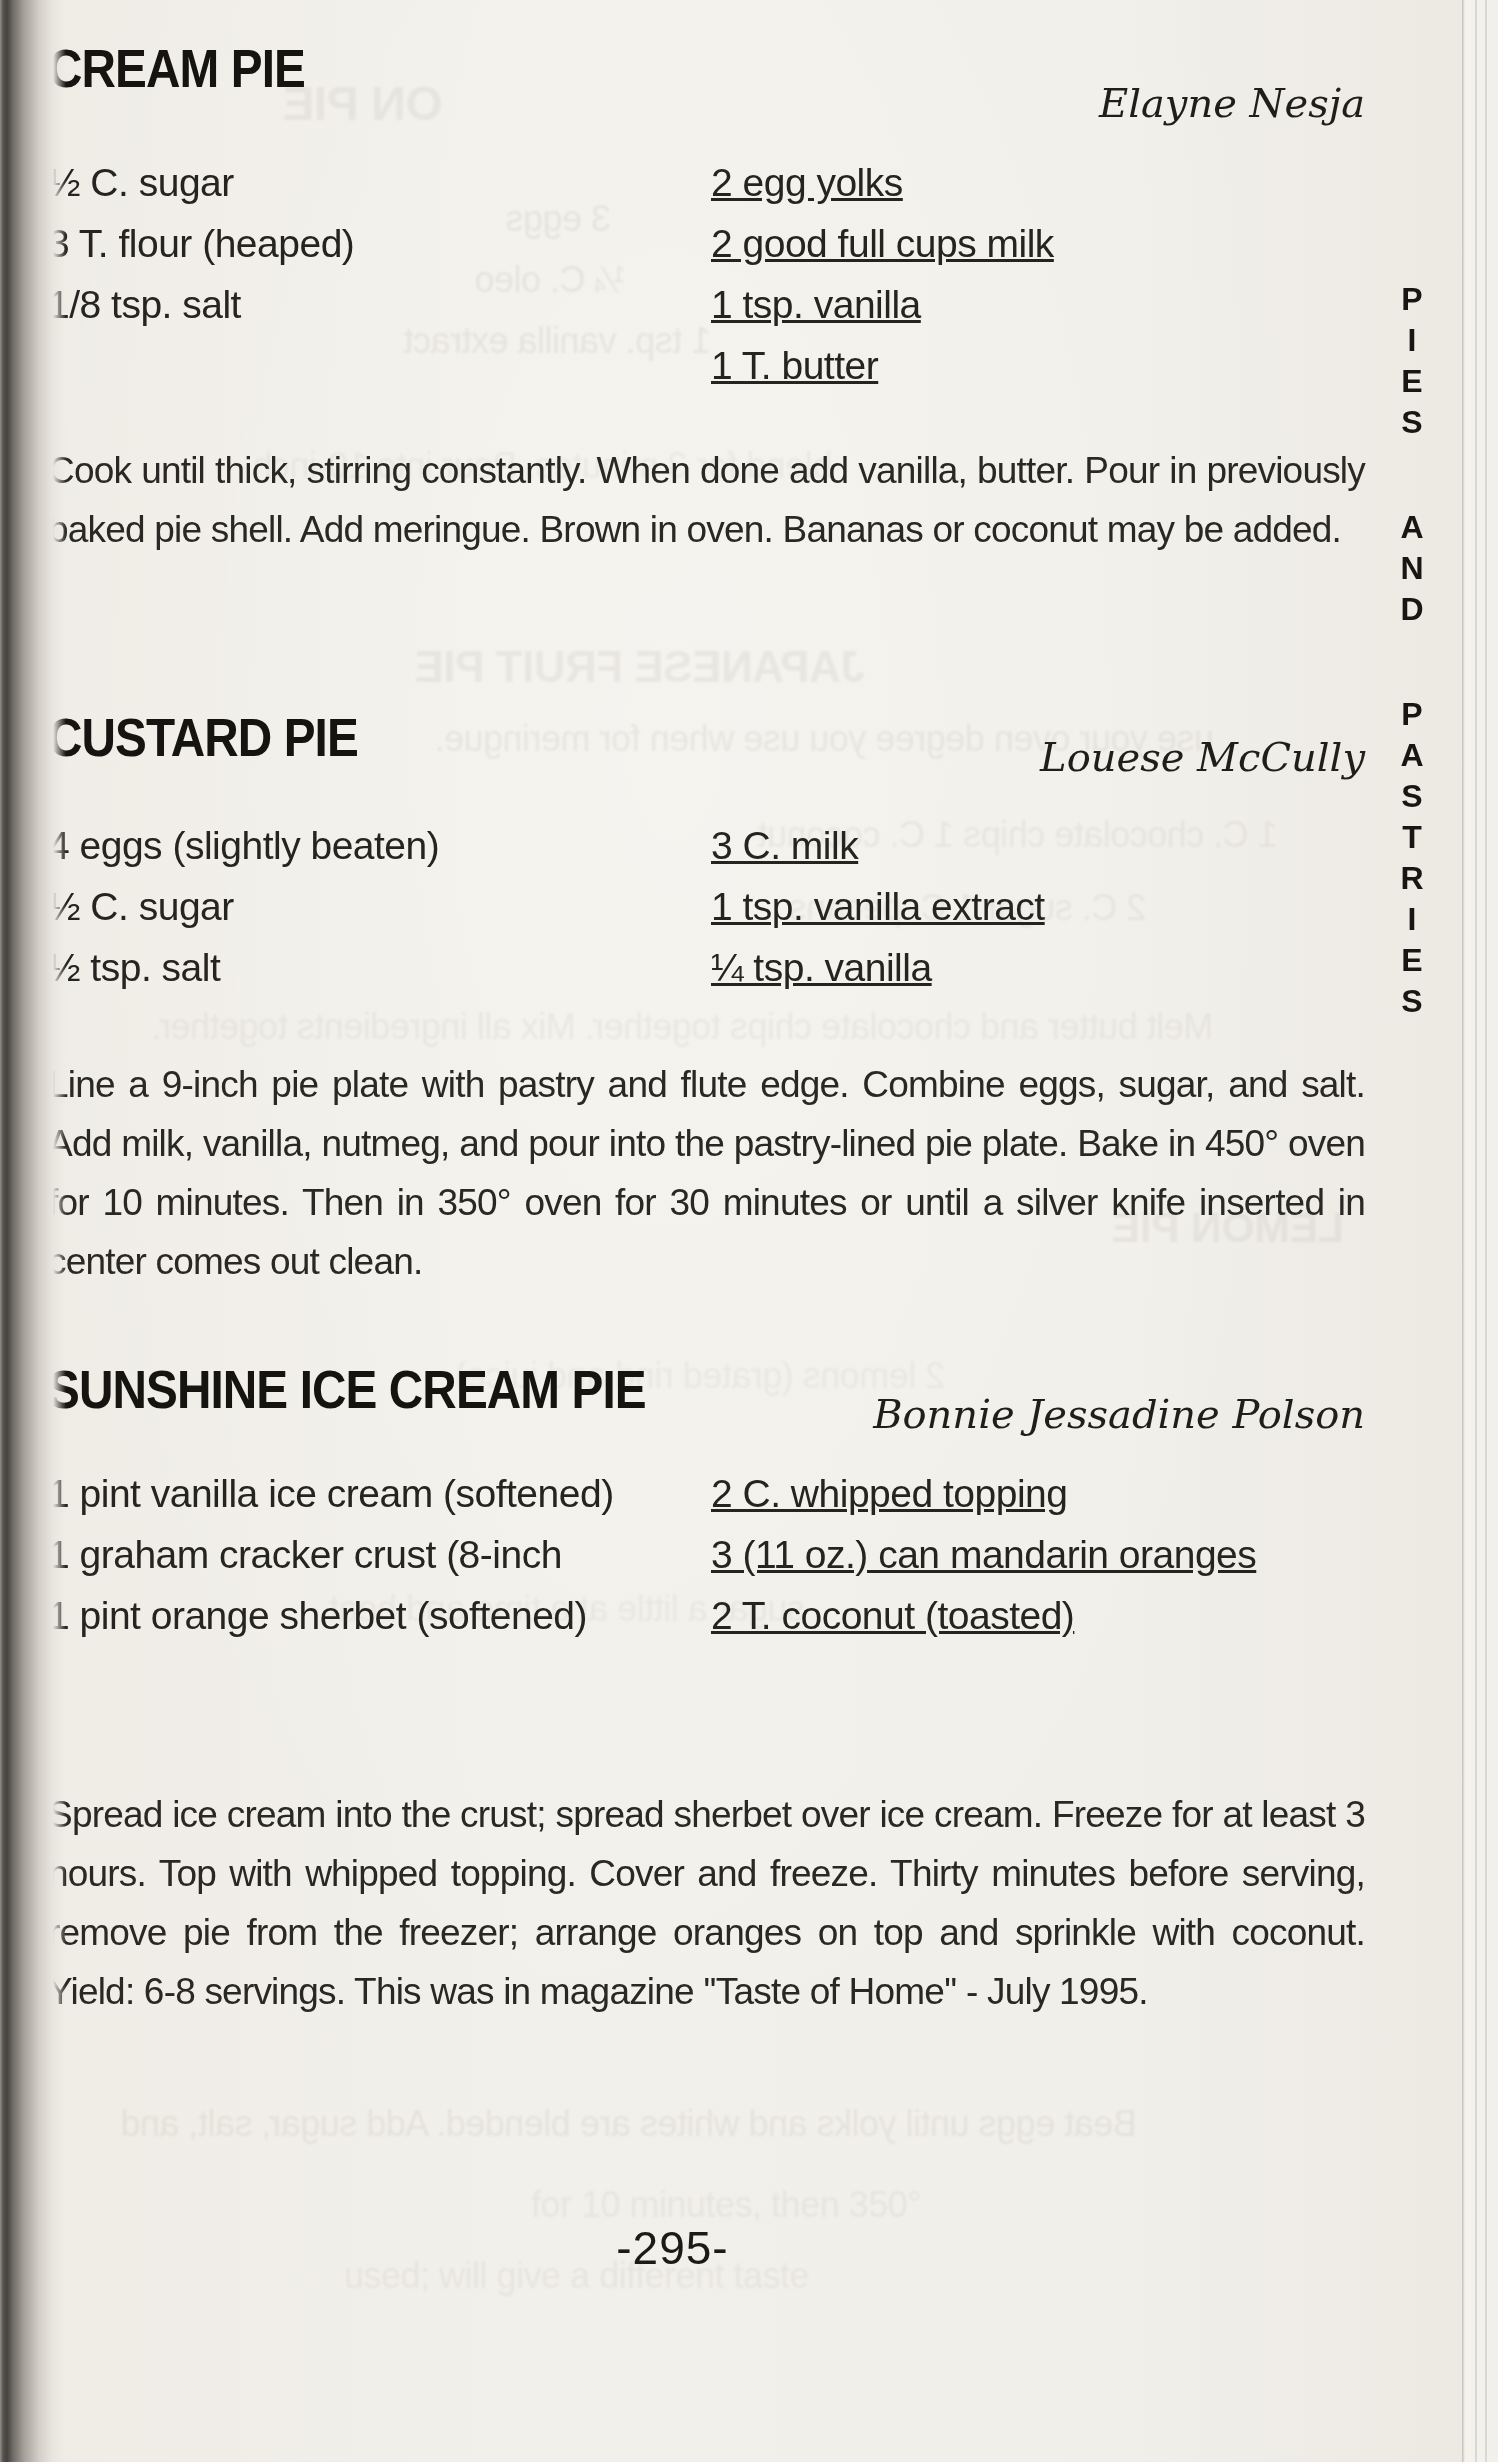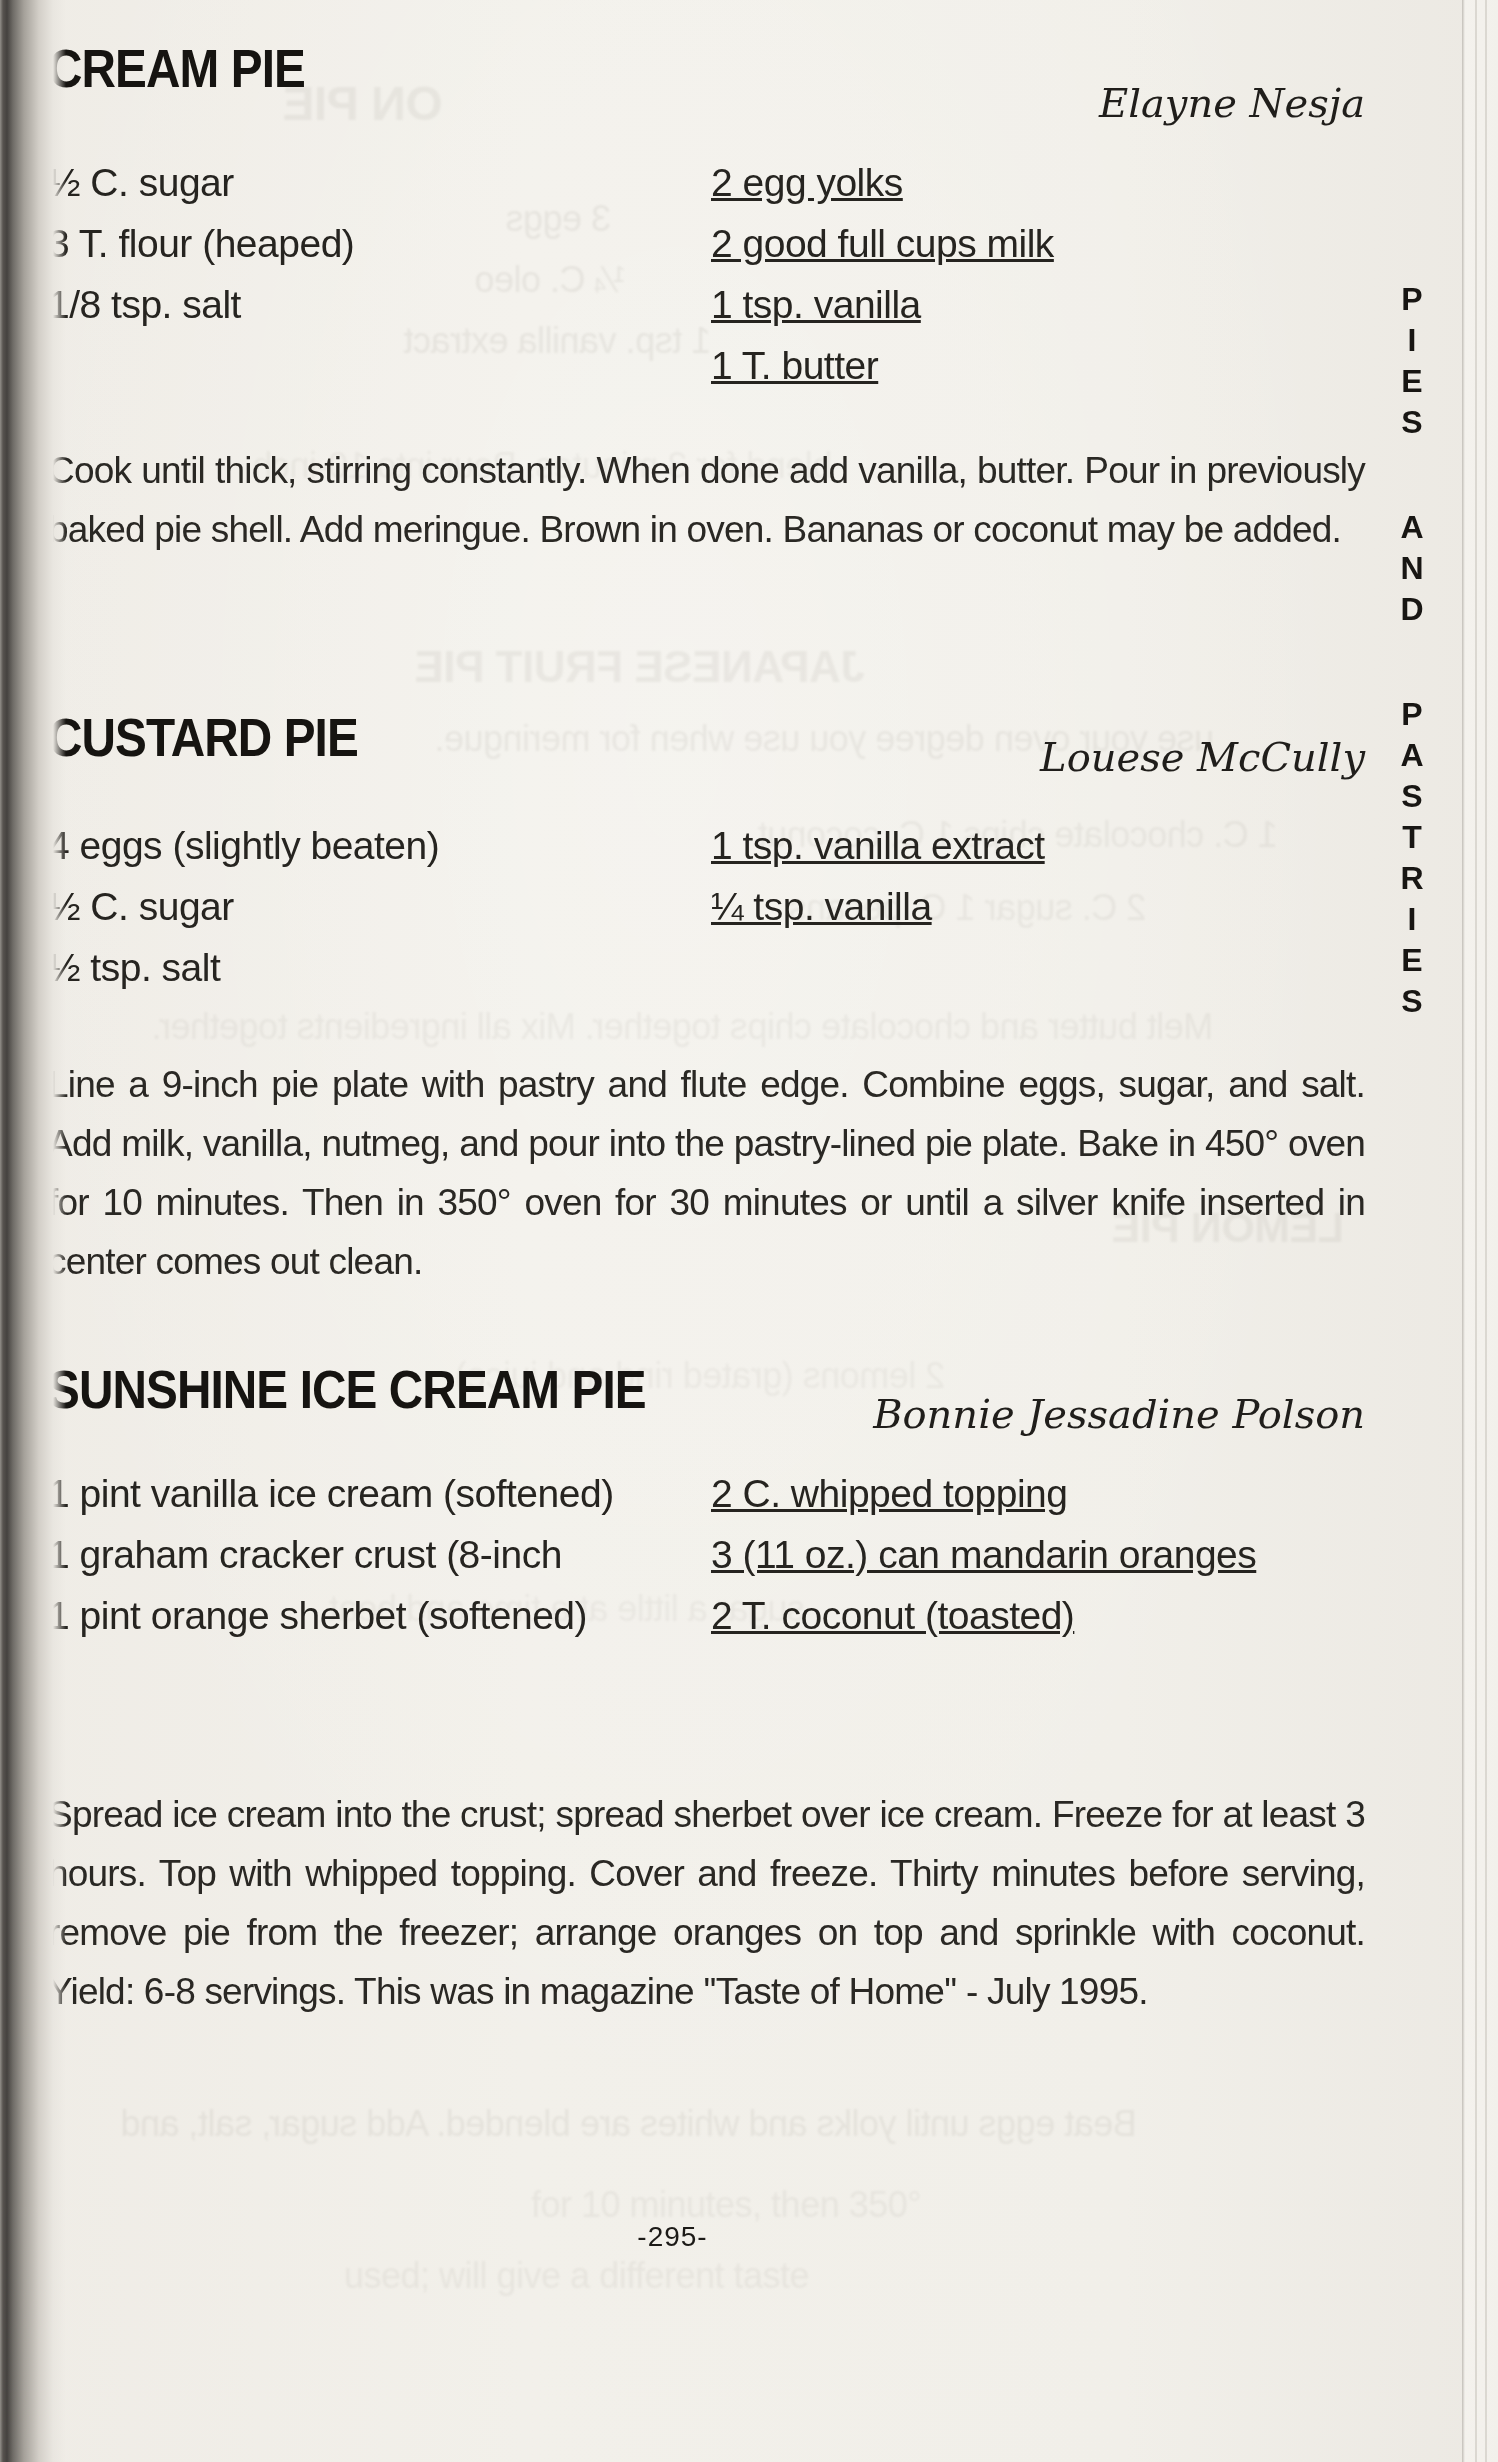--- a/index.html
+++ b/index.html
@@ -48,21 +48,21 @@
   .ing-col .cont{padding-left:29px;}
   .col-left{left:48px;}
   .col-right{left:711px;text-decoration:underline;}
   .para{
     position:absolute;left:48px;width:1317px;
     font-size:37px;letter-spacing:-0.8px;line-height:59px;
     text-align:justify;text-align-last:left;color:#2a2824;
   }
   .page-number{
     position:absolute;left:521px;top:2221px;width:303px;
-    text-align:center;font-size:28px;letter-spacing:1px;color:#1c1a17;
+    text-align:center;font-size:46px;letter-spacing:1px;color:#1c1a17;
   }
   .side-tab{
     position:absolute;left:1393px;top:281px;
     writing-mode:vertical-rl;text-orientation:upright;
     font-weight:bold;font-size:32px;color:#181613;
     letter-spacing:5px;word-spacing:23px;white-space:nowrap;
   }
   
   .ghost{
     position:absolute;color:#8d887e;opacity:.13;filter:blur(1px);
@@ -134,20 +134,21 @@
   <div class="para p1">Cook until thick, stirring constantly. When done add vanilla, butter. Pour in previously baked pie shell. Add meringue. Brown in oven. Bananas or coconut may be added.</div>
 
   <div class="recipe-title t2">CUSTARD PIE</div>
   <div class="author a2">Louese McCully</div>
   <div class="ing-col col-left ic2">
     <div>4 eggs (slightly beaten)</div>
     <div>½ C. sugar</div>
     <div>½ tsp. salt</div>
   </div>
   <div class="ing-col col-right ic2">
+    <div>3 C. milk</div>
     <div>1 tsp. vanilla extract</div>
     <div>¼ tsp. vanilla</div>
   </div>
   <div class="para p2">Line a 9-inch pie plate with pastry and flute edge. Combine eggs, sugar, and salt. Add milk, vanilla, nutmeg, and pour into the pastry-lined pie plate. Bake in 450° oven for 10 minutes. Then in 350° oven for 30 minutes or until a silver knife inserted in center comes out clean.</div>
 
   <div class="recipe-title t3">SUNSHINE ICE CREAM PIE</div>
   <div class="author a3">Bonnie Jessadine Polson</div>
   <div class="ing-col col-left ic3">
     <div>1 pint vanilla ice cream (softened)</div>
     <div>1 graham cracker crust (8-inch</div>

